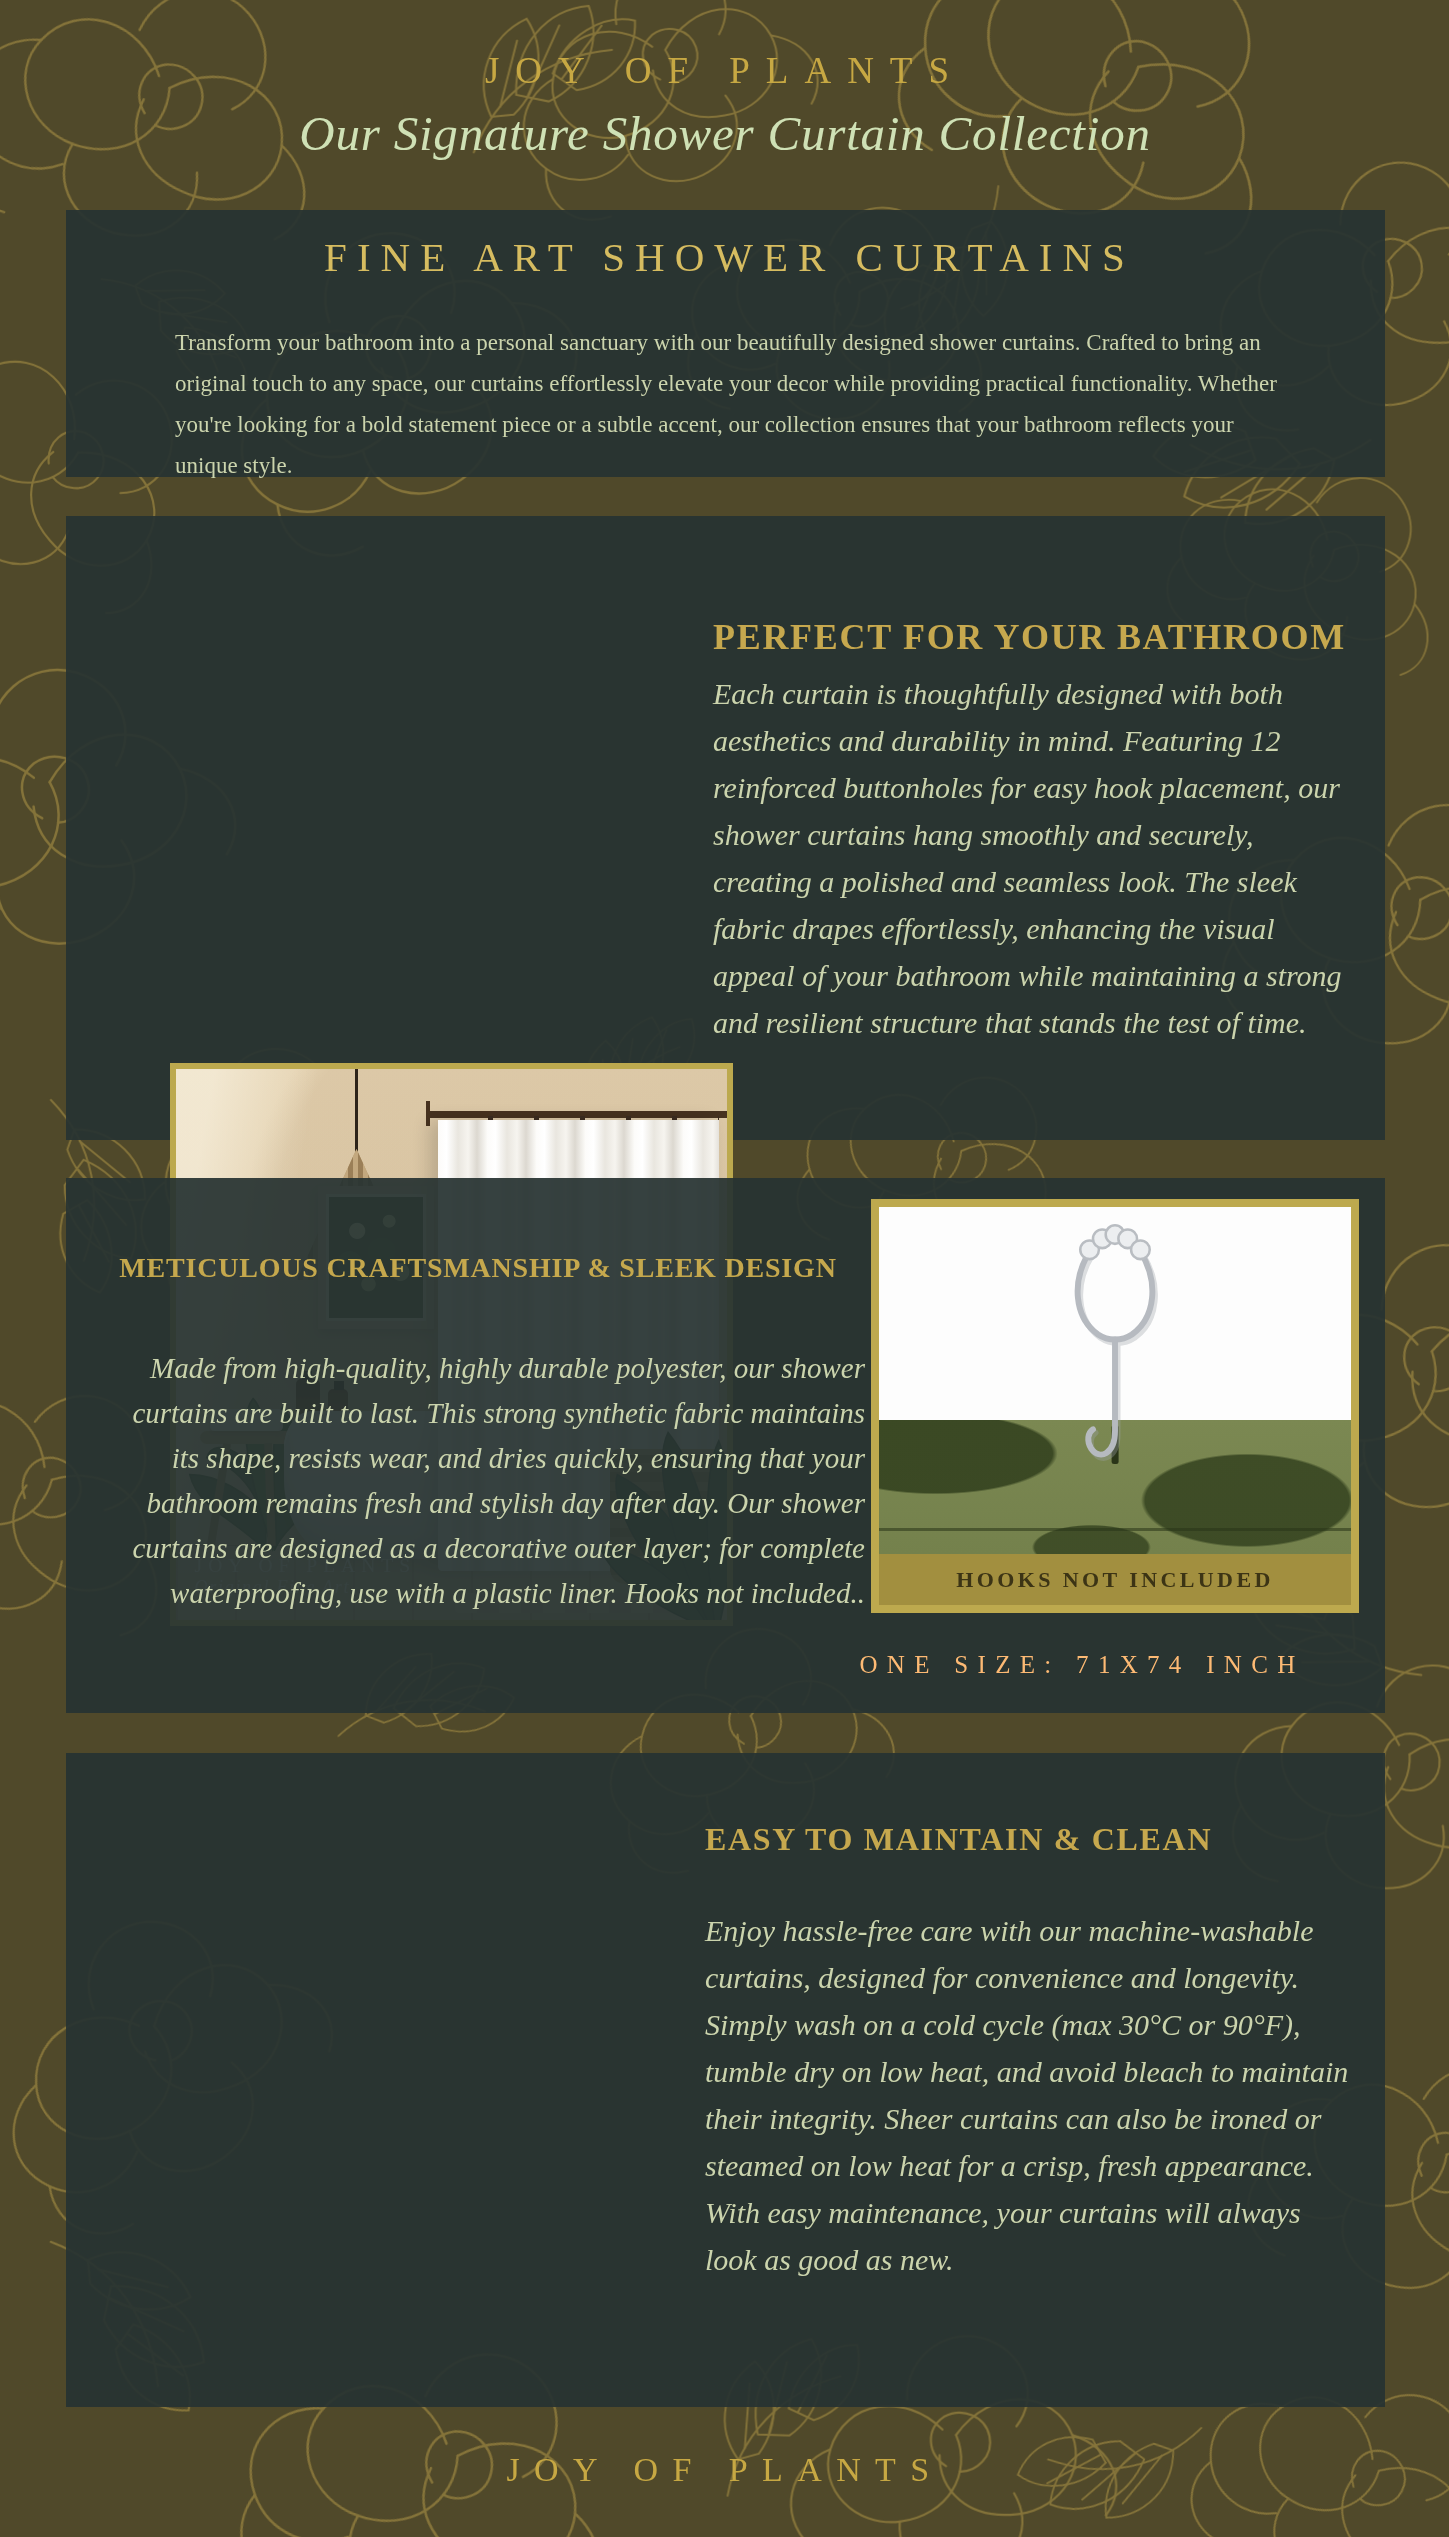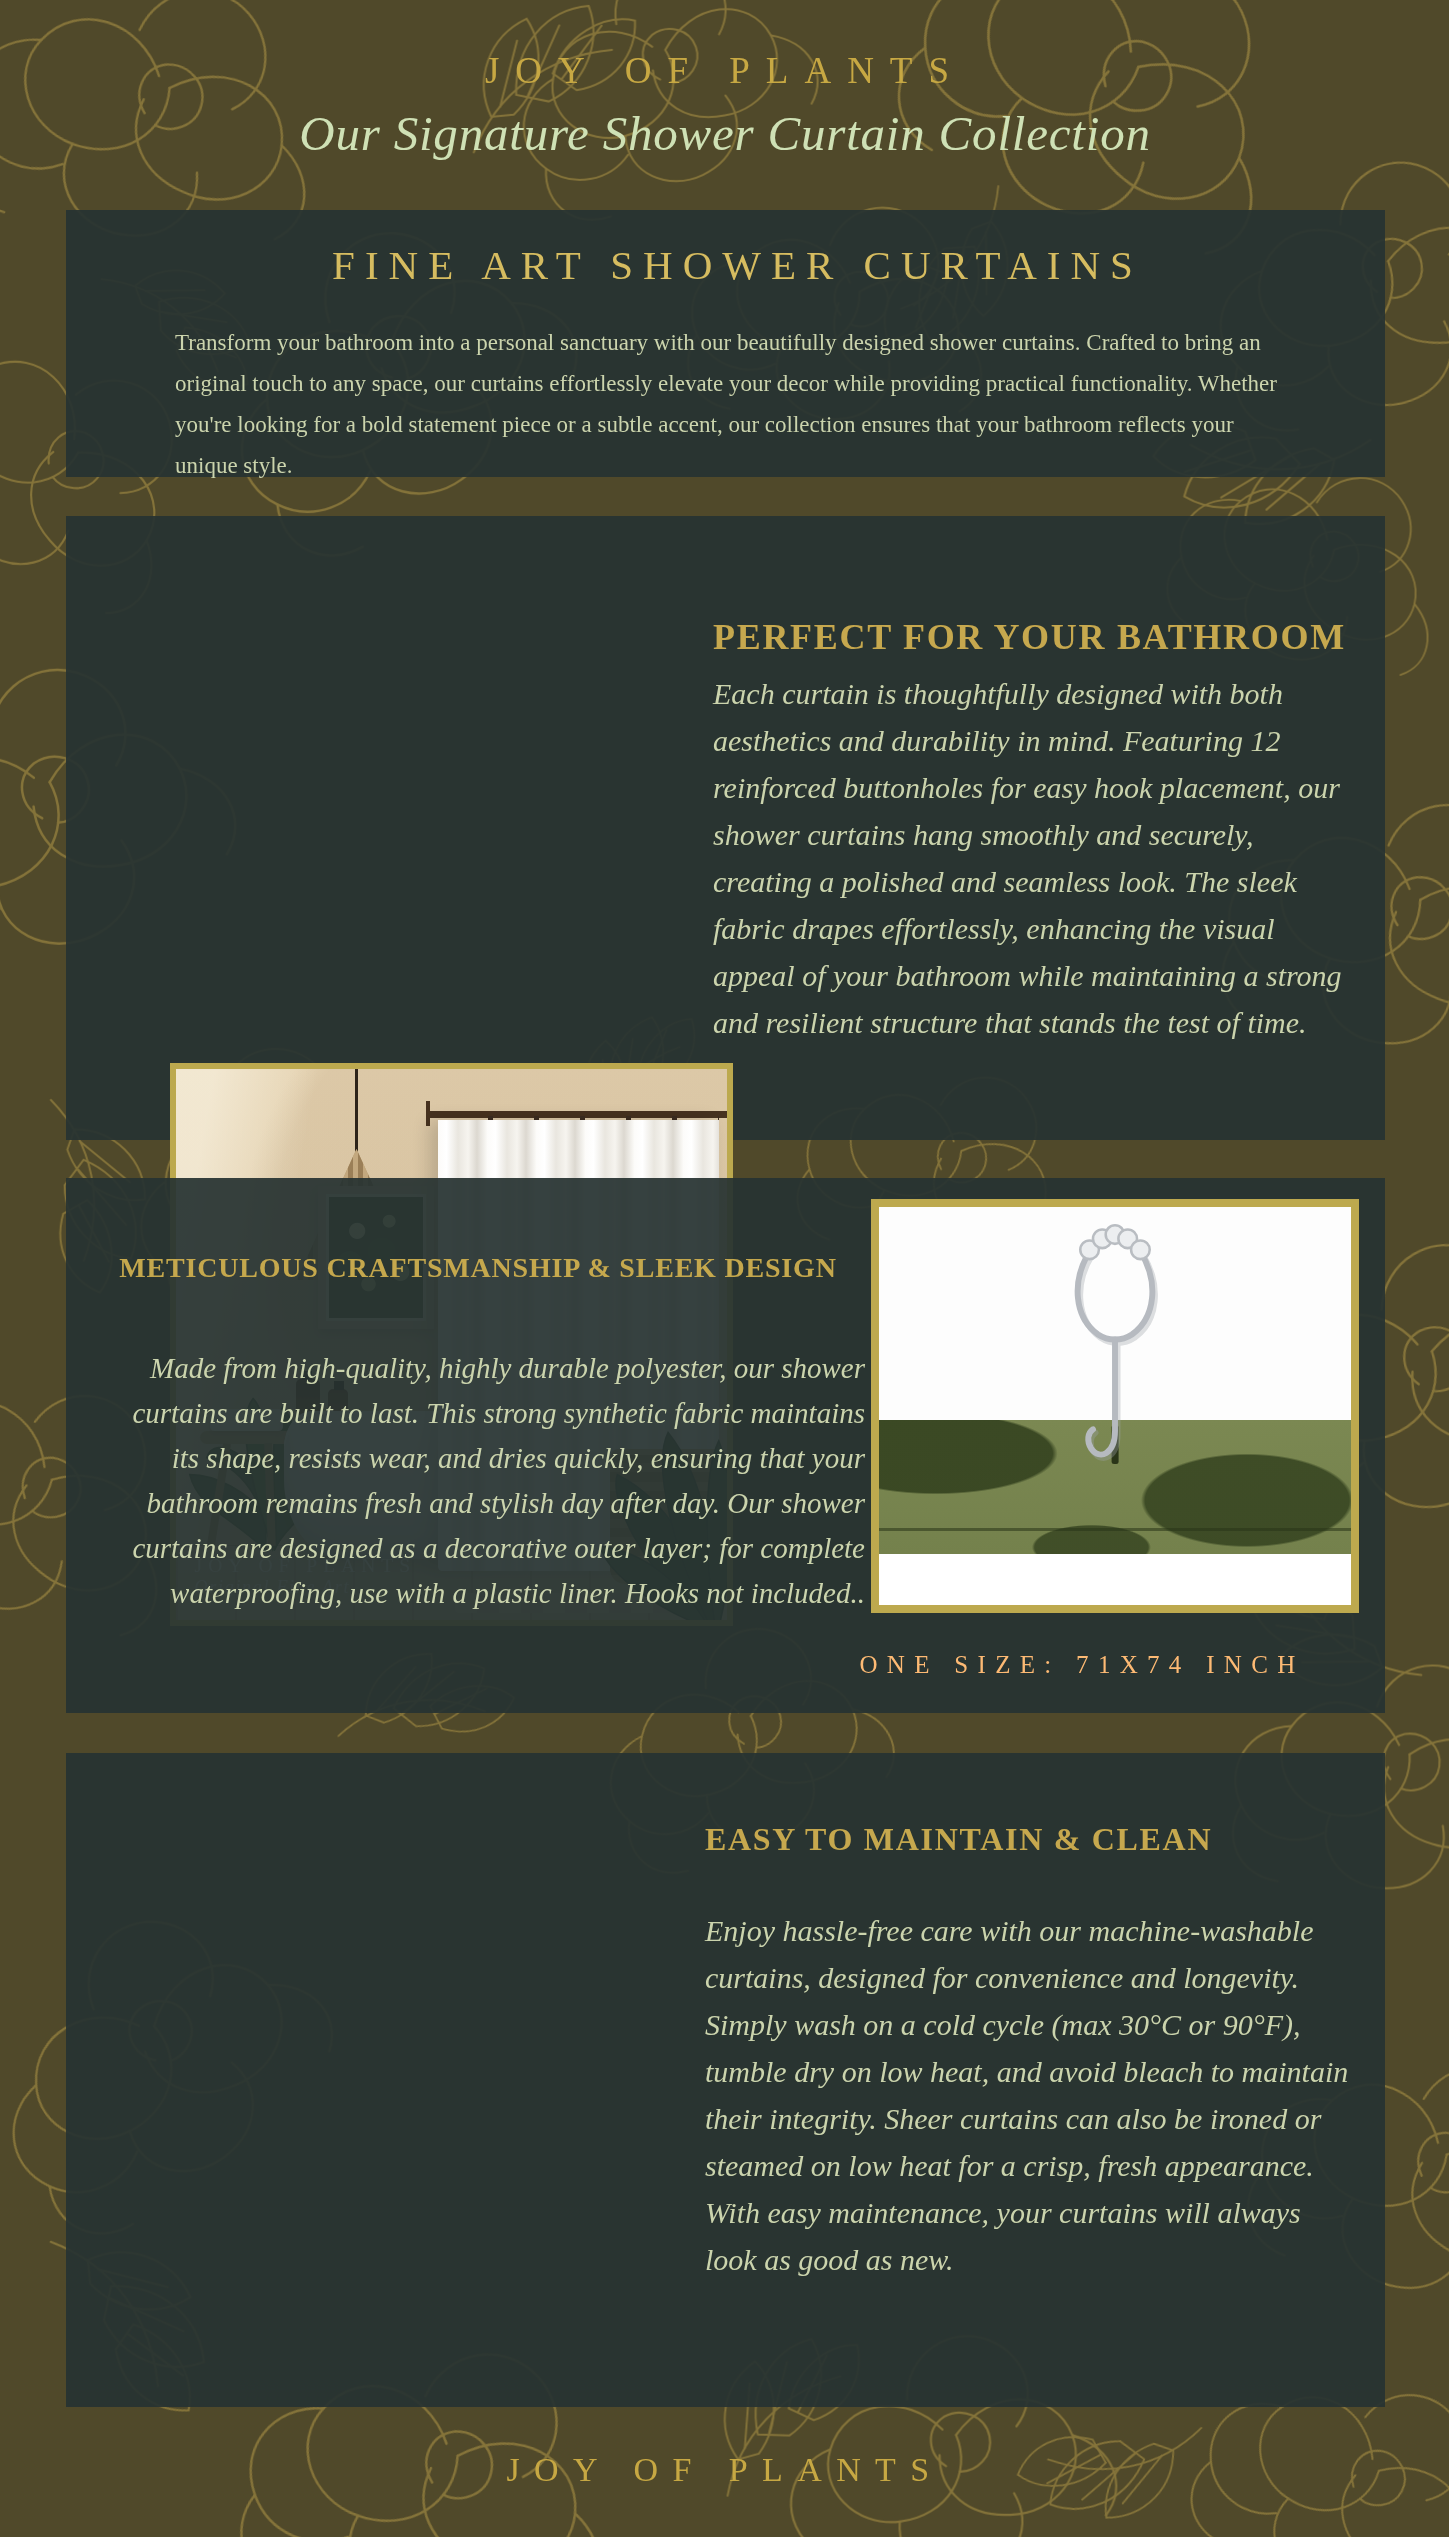--- a/index.html
+++ b/index.html
@@ -15,21 +15,21 @@
               font-style:italic;font-size:49px;color:#cfe1b5;letter-spacing:0.8px;}
   .ftr-brand{top:2451px;font-size:34px;letter-spacing:14.4px;}
 
   
   .panel{position:absolute;left:66px;width:1319px;background:rgba(39,51,50,0.93);}
   .intro{top:210px;height:267px;}
   .s1{top:516px;height:624px;}
   .s2{top:1178px;height:535px;}
   .s3{top:1753px;height:654px;}
 
-  .intro h1{margin:12px;position:absolute;top:18.6px;left:0;width:100%;text-align:center;
+  .intro h1{margin:4px;position:absolute;top:18.6px;left:0;width:100%;text-align:center;
             font-size:41px;font-weight:500;letter-spacing:10px;color:#d6bc60;}
   .intro p{margin:12px;position:absolute;top:100px;left:97px;width:1125px;text-align:left;
            font-size:23px;line-height:41px;color:#cbd4ad;}
 
   .col h2{margin:0;font-weight:600;color:#c6a84e;}
   .col p{margin:0;color:#cbd4ad;font-style:italic;}
   .c1{position:absolute;left:647px;top:0;width:651px;}
   .c1 h2{position:absolute;top:100px;left:0;font-size:36px;letter-spacing:1.7px;}
   .c1 p{position:absolute;top:154px;left:0;width:645px;font-size:30px;line-height:47px;text-align:left;}
   .c2{position:absolute;left:25px;top:0;width:774px;}
@@ -271,20 +271,23 @@
         </g>
         <g fill="#eceef0" stroke="#b9bdc2" stroke-width="3">
           <circle cx="32" cy="34" r="11"></circle>
           <circle cx="47" cy="21" r="11"></circle>
           <circle cx="62" cy="16" r="11"></circle>
           <circle cx="77" cy="21" r="11"></circle>
           <circle cx="92" cy="34" r="11"></circle>
         </g>
       </svg>
     </div>
+    <figcaption class="capbar">
+      <span>HOOKS NOT INCLUDED</span>
+    </figcaption>
   </figure>
   <div class="size-note">ONE SIZE: 71X74 INCH</div>
 
   <section class="panel s3">
 
     <div class="col c3">
       <h2>EASY TO MAINTAIN &amp; CLEAN</h2>
       <p>Enjoy hassle-free care with our machine-washable curtains, designed for convenience and longevity. Simply wash on a cold cycle (max 30°C or 90°F), tumble dry on low heat, and avoid bleach to maintain their integrity. Sheer curtains can also be ironed or steamed on low heat for a crisp, fresh appearance. With easy maintenance, your curtains will always look as good as new.</p>
     </div>
   </section>

